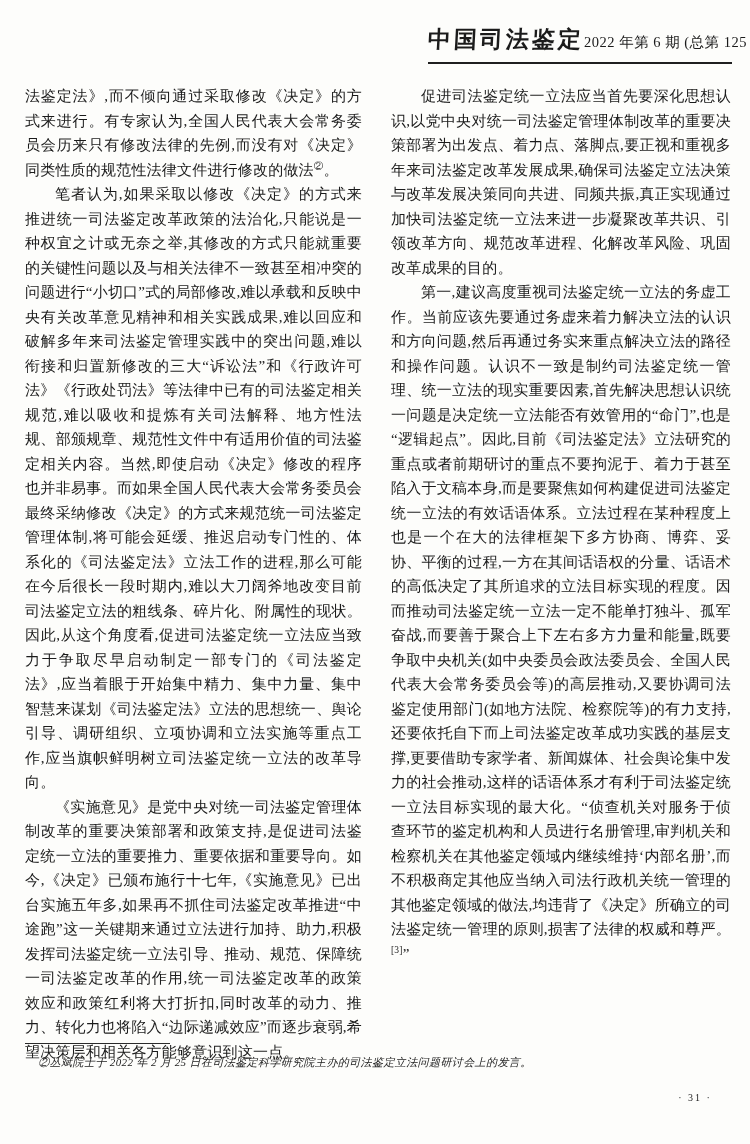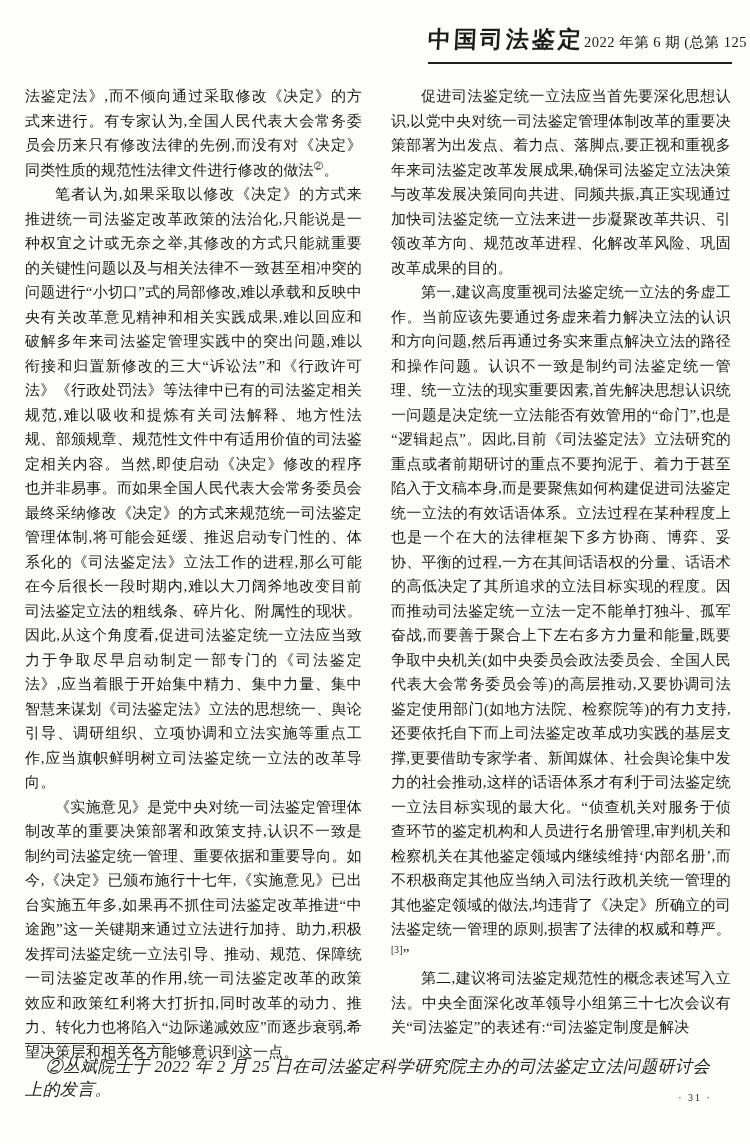--- a/index.html
+++ b/index.html
@@ -50,21 +50,21 @@
 
   
   .footnote-divider {
     position: absolute;
     left: 25px; top: 1043px; width: 145px;
     border-top: 1.5px solid #2a2a2a;
   }
   .footnote-text {
     position: absolute;
     left: 25px; top: 1055px; width: 700px;
-    font-size: 17px;
+    font-size: 11px;
     font-style: italic;
     letter-spacing: 0.4px;
     text-indent: 1.2em;
     color: #222;
   }
 
   
   .page-number {
     position: absolute;
     left: 655px; top: 1092px; width: 80px;
@@ -77,26 +77,25 @@
 <body>
 
 <div class="journal-header">
   <span class="journal-title">中国司法鉴定</span>
   <span class="issue-info">2022 年第 6 期 (总第 125 期)</span>
 </div>
 
 <div class="text-col col-left">
     <p><span>法鉴定法》,而不倾向通过采取修改《决定》的方式来进行。有专家认为,全国人民代表大会常务委员会历来只有修改法律的先例,而没有对《决定》同类性质的规范性法律文件进行修改的做法</span><sup>②</sup><span>。</span></p>
     <p class="indent"><span>笔者认为,如果采取以修改《决定》的方式来推进统一司法鉴定改革政策的法治化,只能说是一种权宜之计或无奈之举,其修改的方式只能就重要的关键性问题以及与相关法律不一致甚至相冲突的问题进行“小切口”式的局部修改,难以承载和反映中央有关改革意见精神和相关实践成果,难以回应和破解多年来司法鉴定管理实践中的突出问题,难以衔接和归置新修改的三大“诉讼法”和《行政许可法》《行政处罚法》等法律中已有的司法鉴定相关规范,难以吸收和提炼有关司法解释、地方性法规、部颁规章、规范性文件中有适用价值的司法鉴定相关内容。当然,即使启动《决定》修改的程序也并非易事。而如果全国人民代表大会常务委员会最终采纳修改《决定》的方式来规范统一司法鉴定管理体制,将可能会延缓、推迟启动专门性的、体系化的《司法鉴定法》立法工作的进程,那么可能在今后很长一段时期内,难以大刀阔斧地改变目前司法鉴定立法的粗线条、碎片化、附属性的现状。因此,从这个角度看,促进司法鉴定统一立法应当致力于争取尽早启动制定一部专门的《司法鉴定法》,应当着眼于开始集中精力、集中力量、集中智慧来谋划《司法鉴定法》立法的思想统一、舆论引导、调研组织、立项协调和立法实施等重点工作,应当旗帜鲜明树立司法鉴定统一立法的改革导向。</span></p>
-    <p class="indent"><span>《实施意见》是党中央对统一司法鉴定管理体制改革的重要决策部署和政策支持,认识不一致是制约司法鉴定统一管理、重要依据和重要导向。如今,《决定》已颁布施行十七年,《实施意见》已出台实施五年多,如果再不抓住司法鉴定改革推进“中途跑”这一关键期来通过立法进行加持、助力,积极发挥司法鉴定统一立法引导、推动、规范、保障统一司法鉴定改革的作用,统一司法鉴定改革的政策效应和政策红利将大打折扣,同时改革的动力、推力、转化力也将陷入“边际递减效应”而逐步衰弱,希望决策层和相关各方能够意识到这一点。</span></p>
+    <p class="indent"><span>《实施意见》是党中央对统一司法鉴定管理体制改革的重要决策部署和政策支持,是促进司法鉴定统一立法的重要推力、重要依据和重要导向。如今,《决定》已颁布施行十七年,《实施意见》已出台实施五年多,如果再不抓住司法鉴定改革推进“中途跑”这一关键期来通过立法进行加持、助力,积极发挥司法鉴定统一立法引导、推动、规范、保障统一司法鉴定改革的作用,统一司法鉴定改革的政策效应和政策红利将大打折扣,同时改革的动力、推力、转化力也将陷入“边际递减效应”而逐步衰弱,希望决策层和相关各方能够意识到这一点。</span></p>
   </div>
 
 <div class="text-col col-right">
     <p class="indent"><span>促进司法鉴定统一立法应当首先要深化思想认识,以党中央对统一司法鉴定管理体制改革的重要决策部署为出发点、着力点、落脚点,要正视和重视多年来司法鉴定改革发展成果,确保司法鉴定立法决策与改革发展决策同向共进、同频共振,真正实现通过加快司法鉴定统一立法来进一步凝聚改革共识、引领改革方向、规范改革进程、化解改革风险、巩固改革成果的目的。</span></p>
     <p class="indent"><span>第一,建议高度重视司法鉴定统一立法的务虚工作。当前应该先要通过务虚来着力解决立法的认识和方向问题,然后再通过务实来重点解决立法的路径和操作问题。认识不一致是制约司法鉴定统一管理、统一立法的现实重要因素,首先解决思想认识统一问题是决定统一立法能否有效管用的“命门”,也是“逻辑起点”。因此,目前《司法鉴定法》立法研究的重点或者前期研讨的重点不要拘泥于、着力于甚至陷入于文稿本身,而是要聚焦如何构建促进司法鉴定统一立法的有效话语体系。立法过程在某种程度上也是一个在大的法律框架下多方协商、博弈、妥协、平衡的过程,一方在其间话语权的分量、话语术的高低决定了其所追求的立法目标实现的程度。因而推动司法鉴定统一立法一定不能单打独斗、孤军奋战,而要善于聚合上下左右多方力量和能量,既要争取中央机关(如中央委员会政法委员会、全国人民代表大会常务委员会等)的高层推动,又要协调司法鉴定使用部门(如地方法院、检察院等)的有力支持,还要依托自下而上司法鉴定改革成功实践的基层支撑,更要借助专家学者、新闻媒体、社会舆论集中发力的社会推动,这样的话语体系才有利于司法鉴定统一立法目标实现的最大化。“侦查机关对服务于侦查环节的鉴定机构和人员进行名册管理,审判机关和检察机关在其他鉴定领域内继续维持‘内部名册’,而不积极商定其他应当纳入司法行政机关统一管理的其他鉴定领域的做法,均违背了《决定》所确立的司法鉴定统一管理的原则,损害了法律的权威和尊严。</span><sup>[3]</sup><span>”</span></p>
-    <p class="indent"><span>第二,建议将司法鉴定规范性的概念表述写入立法。中央全面深化改革领导小组第三十七次会议有关“司法鉴定”的表述有:“司法鉴定制度是解决</span></p>
   </div>
 
 <div class="footnote-divider"></div>
 
 <div class="footnote-text">②丛斌院士于 2022 年 2 月 25 日在司法鉴定科学研究院主办的司法鉴定立法问题研讨会上的发言。</div>
 
 <div class="page-number">· 31 ·</div>
 
 </body></html>

